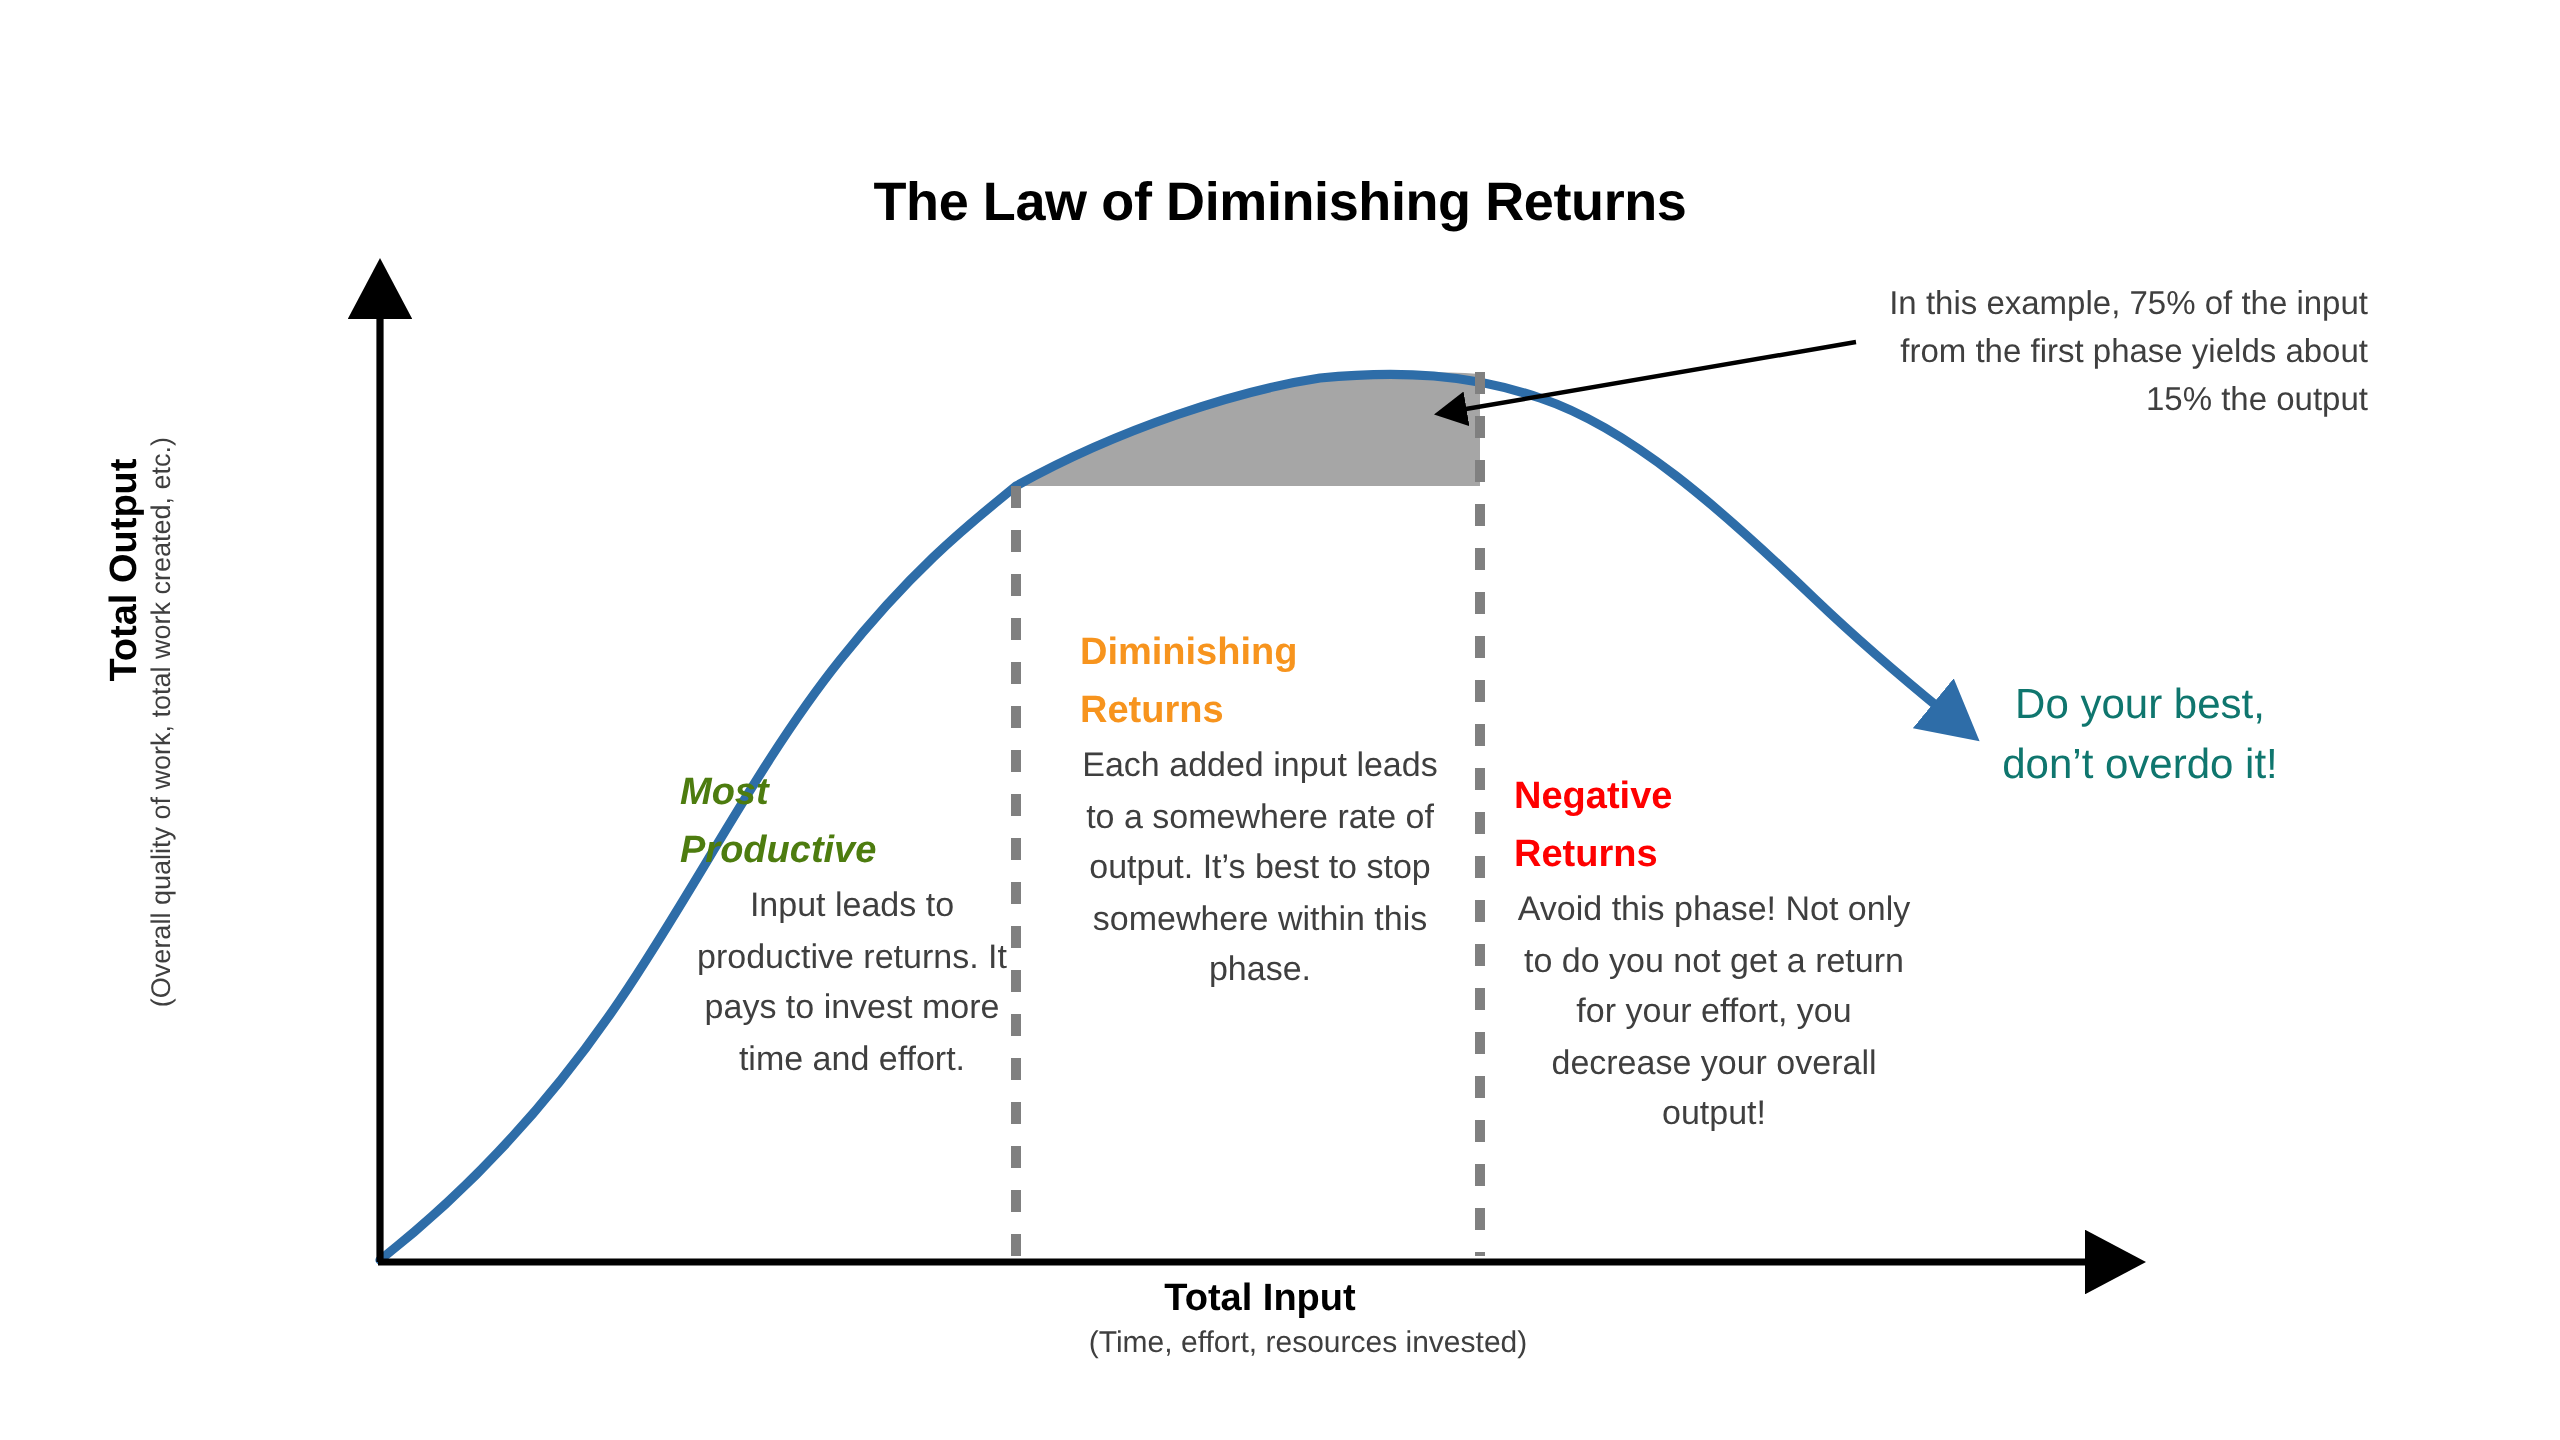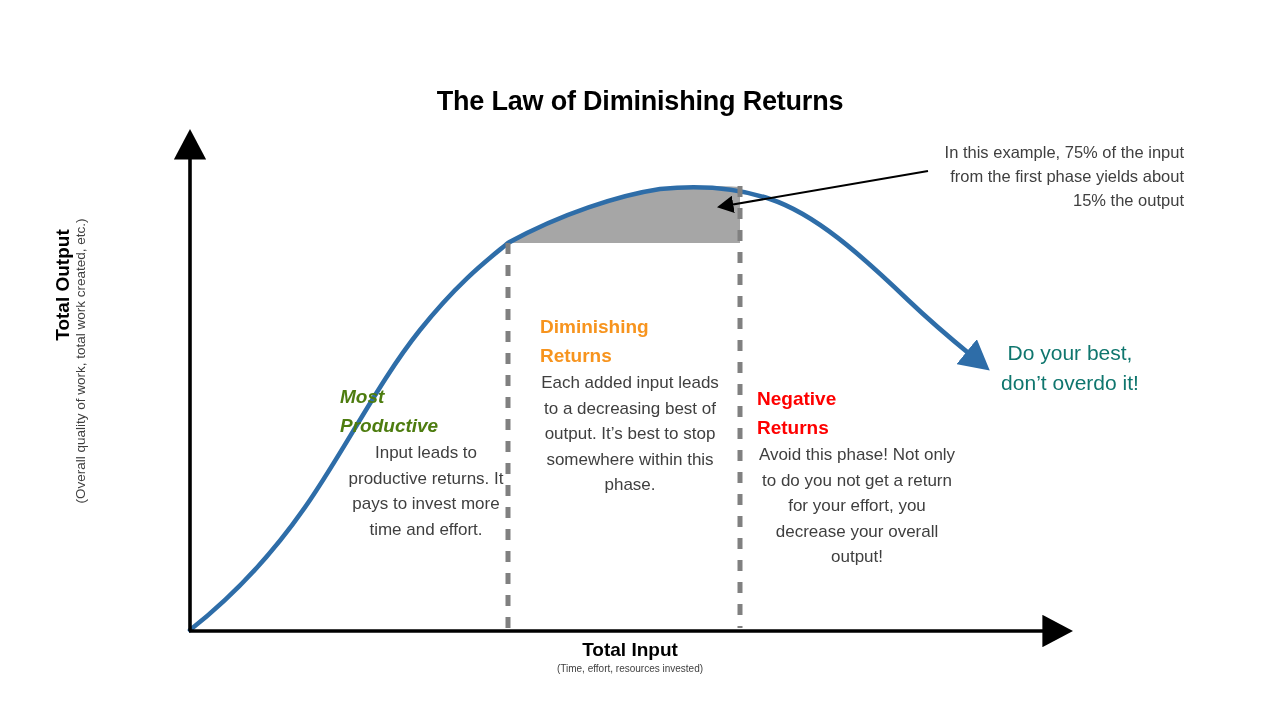--- a/index.html
+++ b/index.html
@@ -75,25 +75,25 @@
   #x-axis-title {
     left: 430px;
     top: 639px;
     width: 400px;
     text-align: center;
     font-size: 19px;
     font-weight: bold;
     color: #000000;
   }
   #x-axis-subtitle {
-    left: 430px;
+    left: 454px;
     top: 663px;
     width: 400px;
     text-align: center;
-    font-size: 10px;
+    font-size: 15px;
     color: #3f3f3f;
   }
 
   
   .phase-head {
     font-weight: bold;
     font-size: 19px;
     line-height: 29px;
   }
   .phase-body {
@@ -195,21 +195,21 @@
       <div>Productive</div>
     </div>
     <div class="phase-body">Input leads to productive returns. It pays to invest more time and effort.</div>
   </div>
 
   <div class="txt" id="phase-diminishing">
     <div class="phase-head">
       <div>Diminishing</div>
       <div>Returns</div>
     </div>
-    <div class="phase-body">Each added input leads to a decreasing best of output. It’s best to stop somewhere within this phase.</div>
+    <div class="phase-body">Each added input leads to a somewhere rate of output. It’s best to stop somewhere within this phase.</div>
   </div>
 
   <div class="txt" id="phase-negative">
     <div class="phase-head">
       <div>Negative</div>
       <div>Returns</div>
     </div>
     <div class="phase-body">Avoid this phase! Not only to do you not get a return for your effort, you decrease your overall output!</div>
   </div>
 

